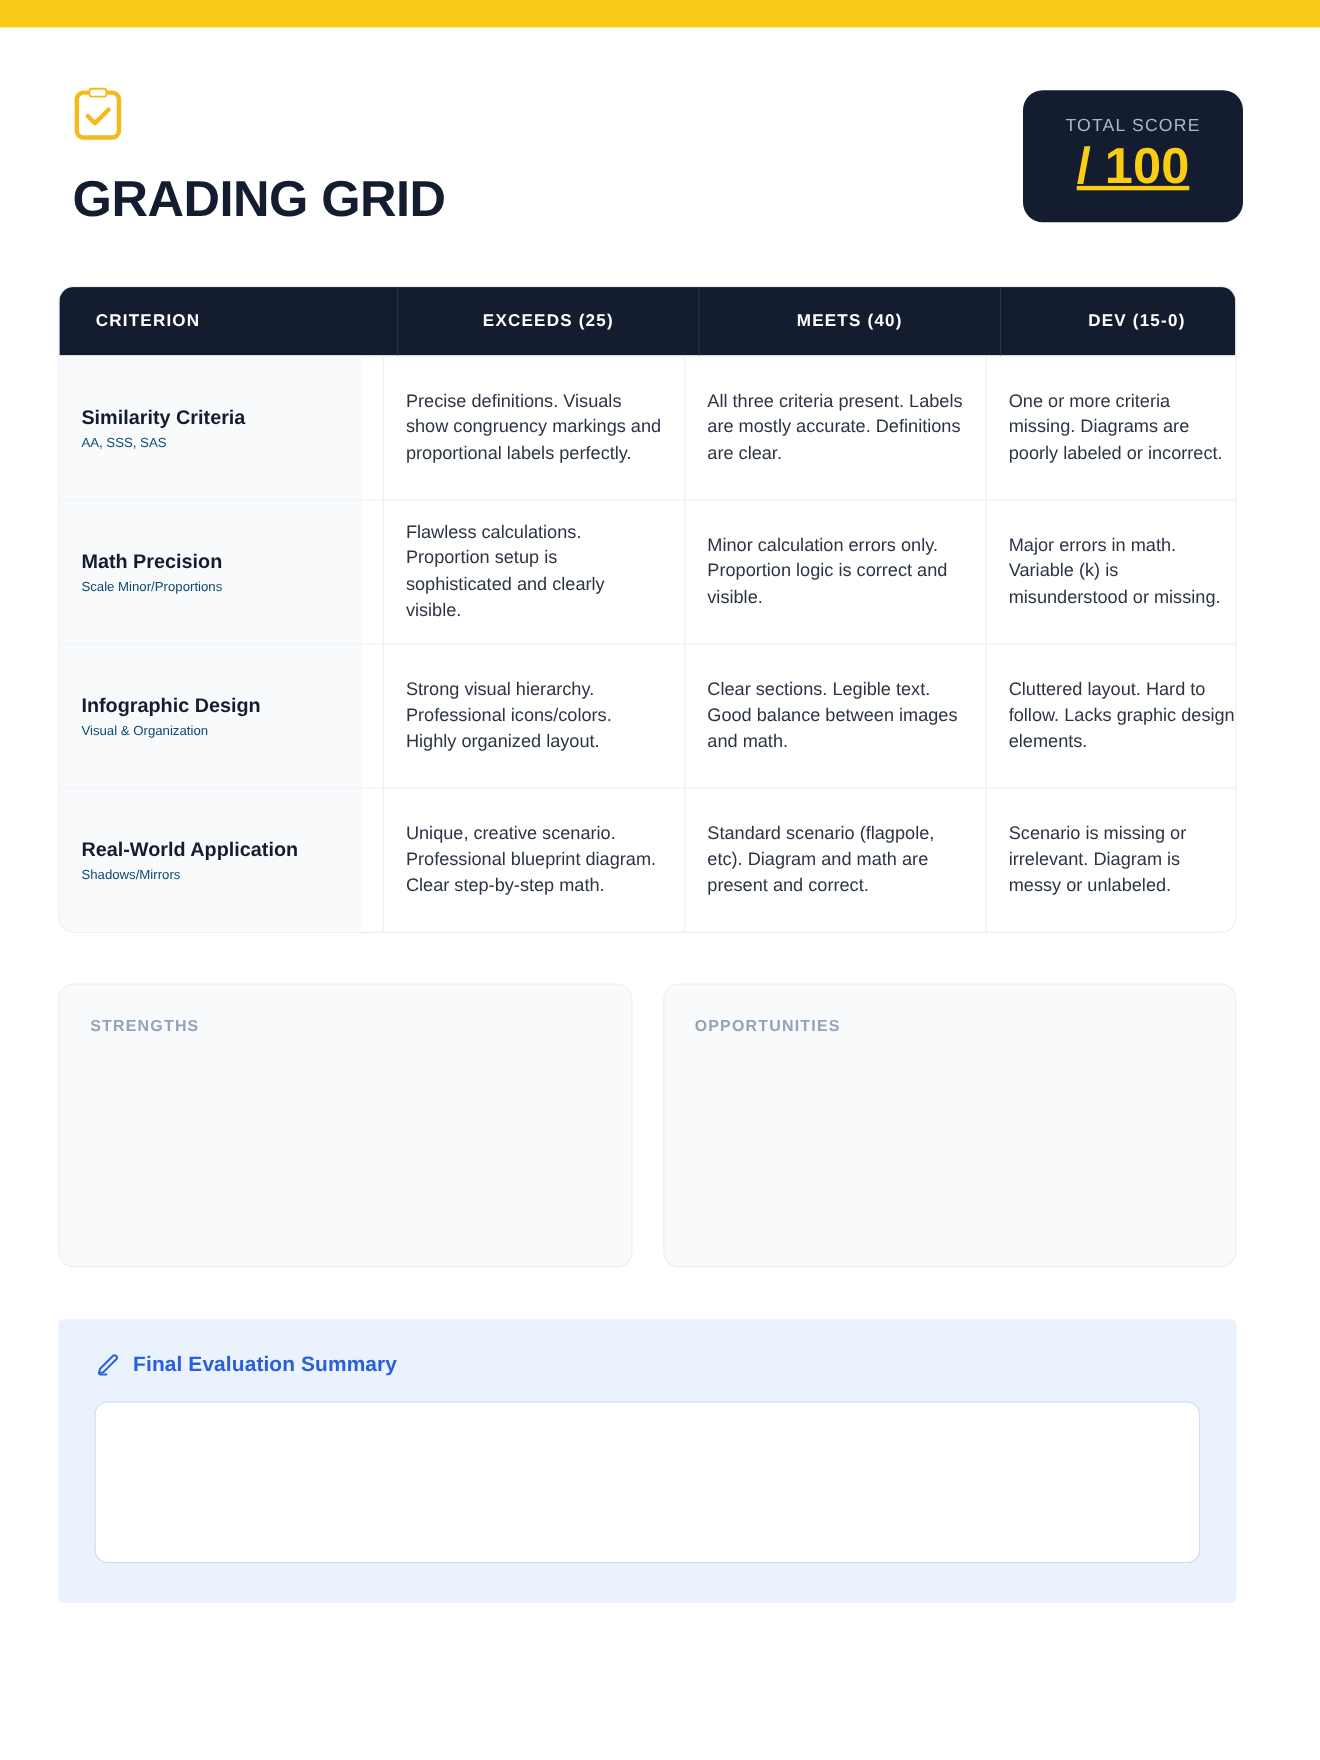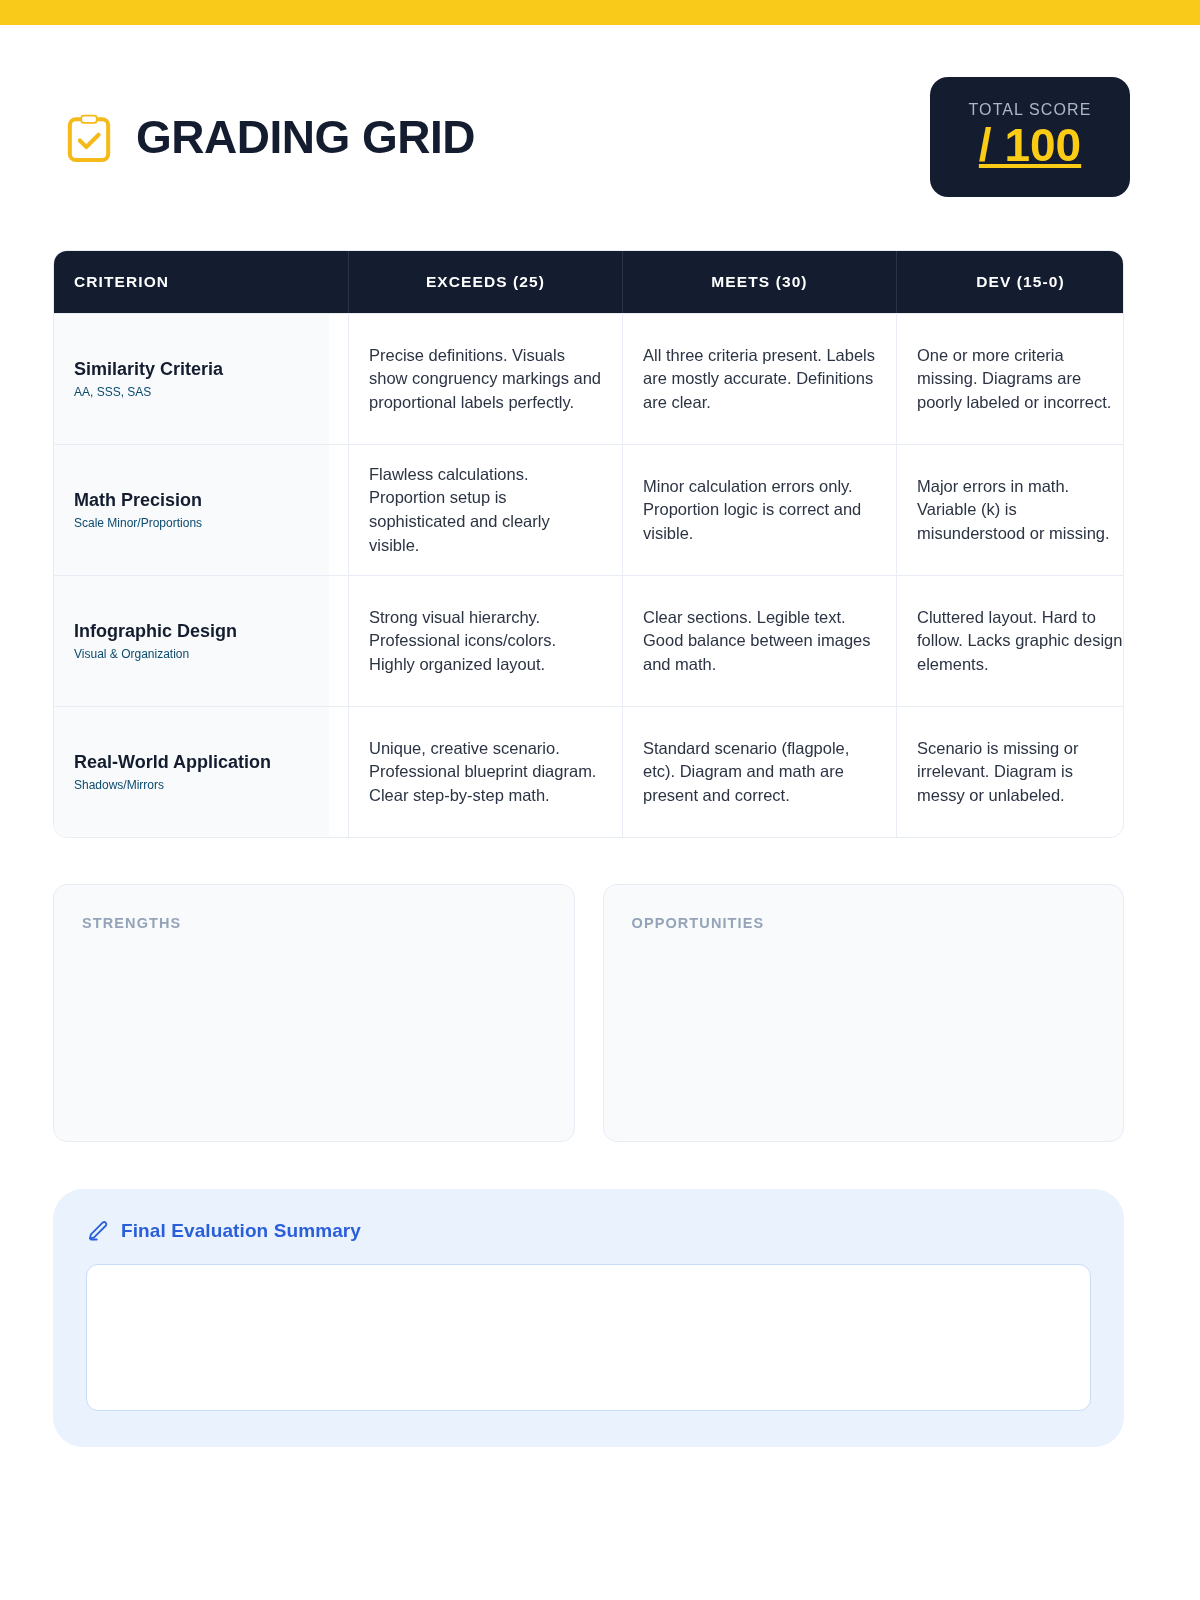--- a/index.html
+++ b/index.html
@@ -31,23 +31,24 @@
   
   .header {
     display: flex;
     align-items: center;
     justify-content: space-between;
     padding: 52px 70px 0 58px;
   }
 
   .title-wrap {
     display: flex;
-    align-items: flex-end;
+    align-items: flex-start;
     gap: 24px;
     padding-left: 8px;
+    flex-direction: column;
   }
 
   .clipboard-icon { width: 46px; height: 52px; flex: none; display: block; }
 
   .page-title {
     font-size: 46px;
     font-weight: 800;
     letter-spacing: -0.5px;
     color: #141C2F;
     font-family: "Liberation Sans", sans-serif;
@@ -99,21 +100,21 @@
 
   .th {
     display: flex;
     align-items: center;
     color: #ffffff;
     font-size: 15.5px;
     font-weight: 700;
     letter-spacing: 1.1px;
   }
 
-  .th-criterion { justify-content: flex-start; padding-left: 20px; }
+  .th-criterion { justify-content: flex-start; padding-left: 20px; margin-left: 13px; }
   .th-center { justify-content: center; }
 
   .col-1 { width: 275px; flex: none; }
   .col-2 { width: 274px; flex: none; margin-left: 19px; }
   .col-3 { width: 274px; flex: none; }
   .col-4 { width: 248px; flex: none; }
 
   .th.col-2, .th.col-3, .th.col-4 { border-left: 1px solid #2A3348; }
 
   .trow {
@@ -175,21 +176,21 @@
     font-size: 14.5px;
     font-weight: 700;
     letter-spacing: 1.1px;
     color: #94A3B8;
   }
 
   
   .summary {
     margin: 47px 76px 0 53px;
     background: #EAF2FE;
-    border-radius: 30px;
+    border-radius: 5px;
     padding: 30px 33px 36px 33px;
   }
 
   .summary-head {
     display: flex;
     align-items: center;
     gap: 12px;
     margin-bottom: 22px;
   }
 
@@ -235,21 +236,21 @@
       <div class="score-value">/ 100</div>
     </div>
 
   </div>
 
   <div class="table-wrap">
 
     <div class="thead">
       <div class="th col-1 th-criterion">CRITERION</div>
       <div class="th col-2 th-center">EXCEEDS (25)</div>
-      <div class="th col-3 th-center">MEETS (30)</div>
+      <div class="th col-3 th-center">MEETS (40)</div>
       <div class="th col-4 th-center">DEV (15-0)</div>
     </div>
 
     <div class="trow">
       <div class="td col-1 td-criterion">
         <div class="crit-name">Similarity Criteria</div>
         <div class="crit-sub">AA, SSS, SAS</div>
       </div>
       <div class="td col-2">Precise definitions. Visuals show congruency markings and proportional labels perfectly.</div>
       <div class="td col-3">All three criteria present. Labels are mostly accurate. Definitions are clear.</div>

